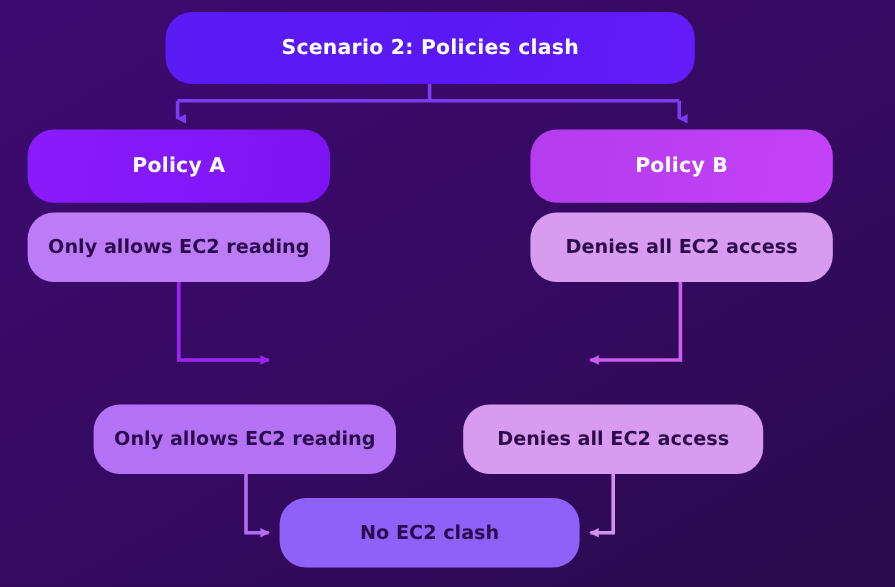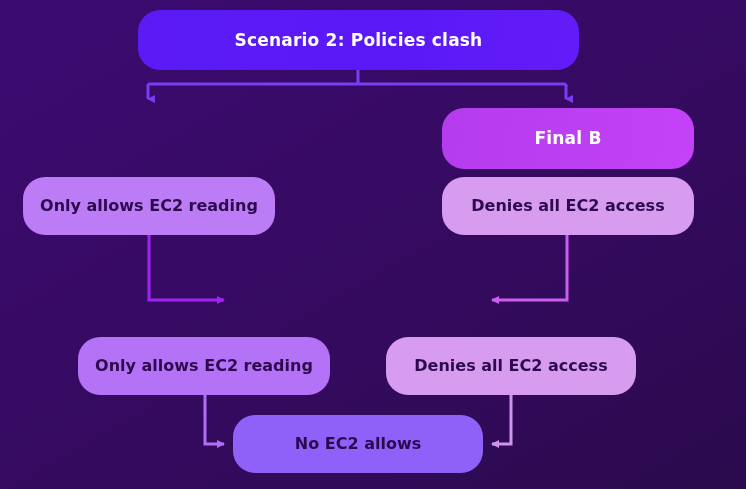--- a/index.html
+++ b/index.html
@@ -114,27 +114,28 @@
 
     <path d="M567,235 L567,300 L492,300" stroke="#cb5ef0" stroke-width="3" fill="none" marker-end="url(#ar-left-b)"></path>
 
     <path d="M205,395 L205,444 L224,444" stroke="#b06ef5" stroke-width="3" fill="none" marker-end="url(#ar-right-c)"></path>
 
     <path d="M511,395 L511,444 L492,444" stroke="#cf93ef" stroke-width="3" fill="none" marker-end="url(#ar-left-d)"></path>
   </svg>
 
   <div class="node n-scenario node-title">Scenario 2: Policies clash</div>
 
+  <div class="node n-policy-a node-title">Policy A</div>
 
-  <div class="node n-policy-b node-title">Final B</div>
+  <div class="node n-policy-b node-title">Policy B</div>
 
   <div class="node n-sub-a node-sub">Only allows EC2 reading</div>
 
   <div class="node n-sub-b node-sub">Denies all EC2 access</div>
 
 
   <div class="node n-res-a node-sub">Only allows EC2 reading</div>
 
   <div class="node n-res-b node-sub">Denies all EC2 access</div>
 
-  <div class="node n-result node-sub">No EC2 allows</div>
+  <div class="node n-result node-sub">No EC2 clash</div>
 
 </div>
 
 </body></html>

